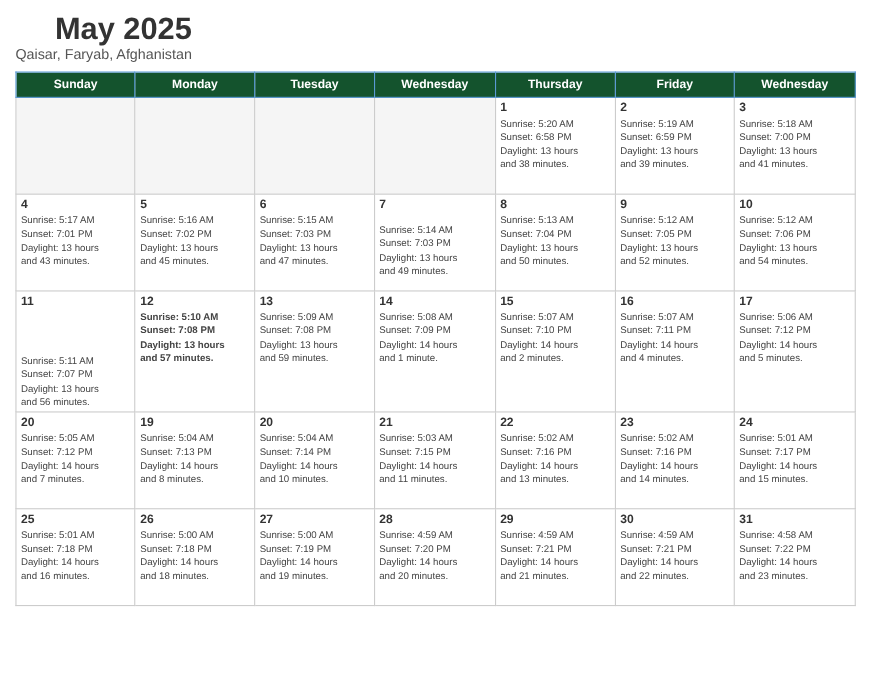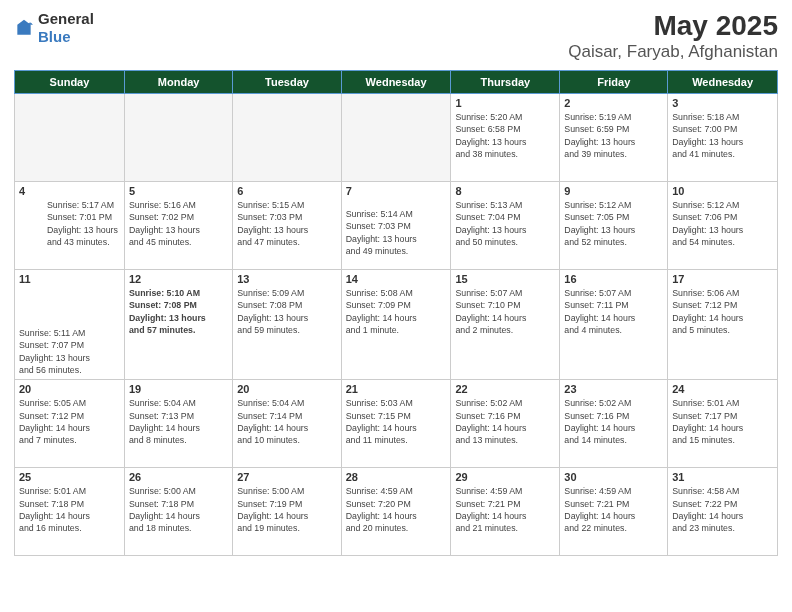--- a/index.html
+++ b/index.html
@@ -42,21 +42,21 @@
     }
     .title-block {
       text-align: right;
     }
     .month-title {
       font-size: 28px;
       font-weight: bold;
       color: #333;
     }
     .subtitle {
-      font-size: 17px;
+      font-size: 13px;
       color: #555;
       text-align: center;
     }
     .calendar {
       width: 100%;
       border-collapse: collapse;
       font-size: 9.5px;
     }
     .calendar th {
       background: #14532d;
@@ -87,30 +87,20 @@
       font-size: 8.8px;
       color: #444;
       line-height: 1.4;
     }
   </style>
 </head>
 <body>
 
 <div class="page">
   <div class="header">
-    <div class="logo">
-      <svg class="logo-icon" viewBox="0 0 24 24">
-        <path d="M12 2 L20 8 L20 20 L4 20 L4 8 Z" fill="#3a7abf"></path>
-        <path d="M16 8 Q20 4 22 8" fill="#3a7abf" stroke="#3a7abf"></path>
-      </svg>
-      <div>
-        <span class="logo-text-general">General</span><br>
-        <span class="logo-text-blue">Blue</span>
-      </div>
-    </div>
     <div class="title-block">
       <div class="month-title">May 2025</div>
       <div class="subtitle">Qaisar, Faryab, Afghanistan</div>
     </div>
   </div>
 
   <table class="calendar">
     <thead>
       <tr>
       <th>Sunday</th>
@@ -146,21 +136,21 @@
             <div class="day-number">3</div>
             <div class="day-info" style="white-space: pre-line;">Sunrise: 5:18 AM
 Sunset: 7:00 PM
 Daylight: 13 hours
 and 41 minutes.</div>
           </td>
         </tr>
         <tr>
           <td>
             <div class="day-number">4</div>
-            <div class="day-info" style="white-space: pre-line; margin-left: 28px;">Sunrise: 5:17 AM
+            <div class="day-info" style="white-space: pre-line;">Sunrise: 5:17 AM
 Sunset: 7:01 PM
 Daylight: 13 hours
 and 43 minutes.</div>
           </td>
           <td>
             <div class="day-number">5</div>
             <div class="day-info" style="white-space: pre-line;">Sunrise: 5:16 AM
 Sunset: 7:02 PM
 Daylight: 13 hours
 and 45 minutes.</div>

